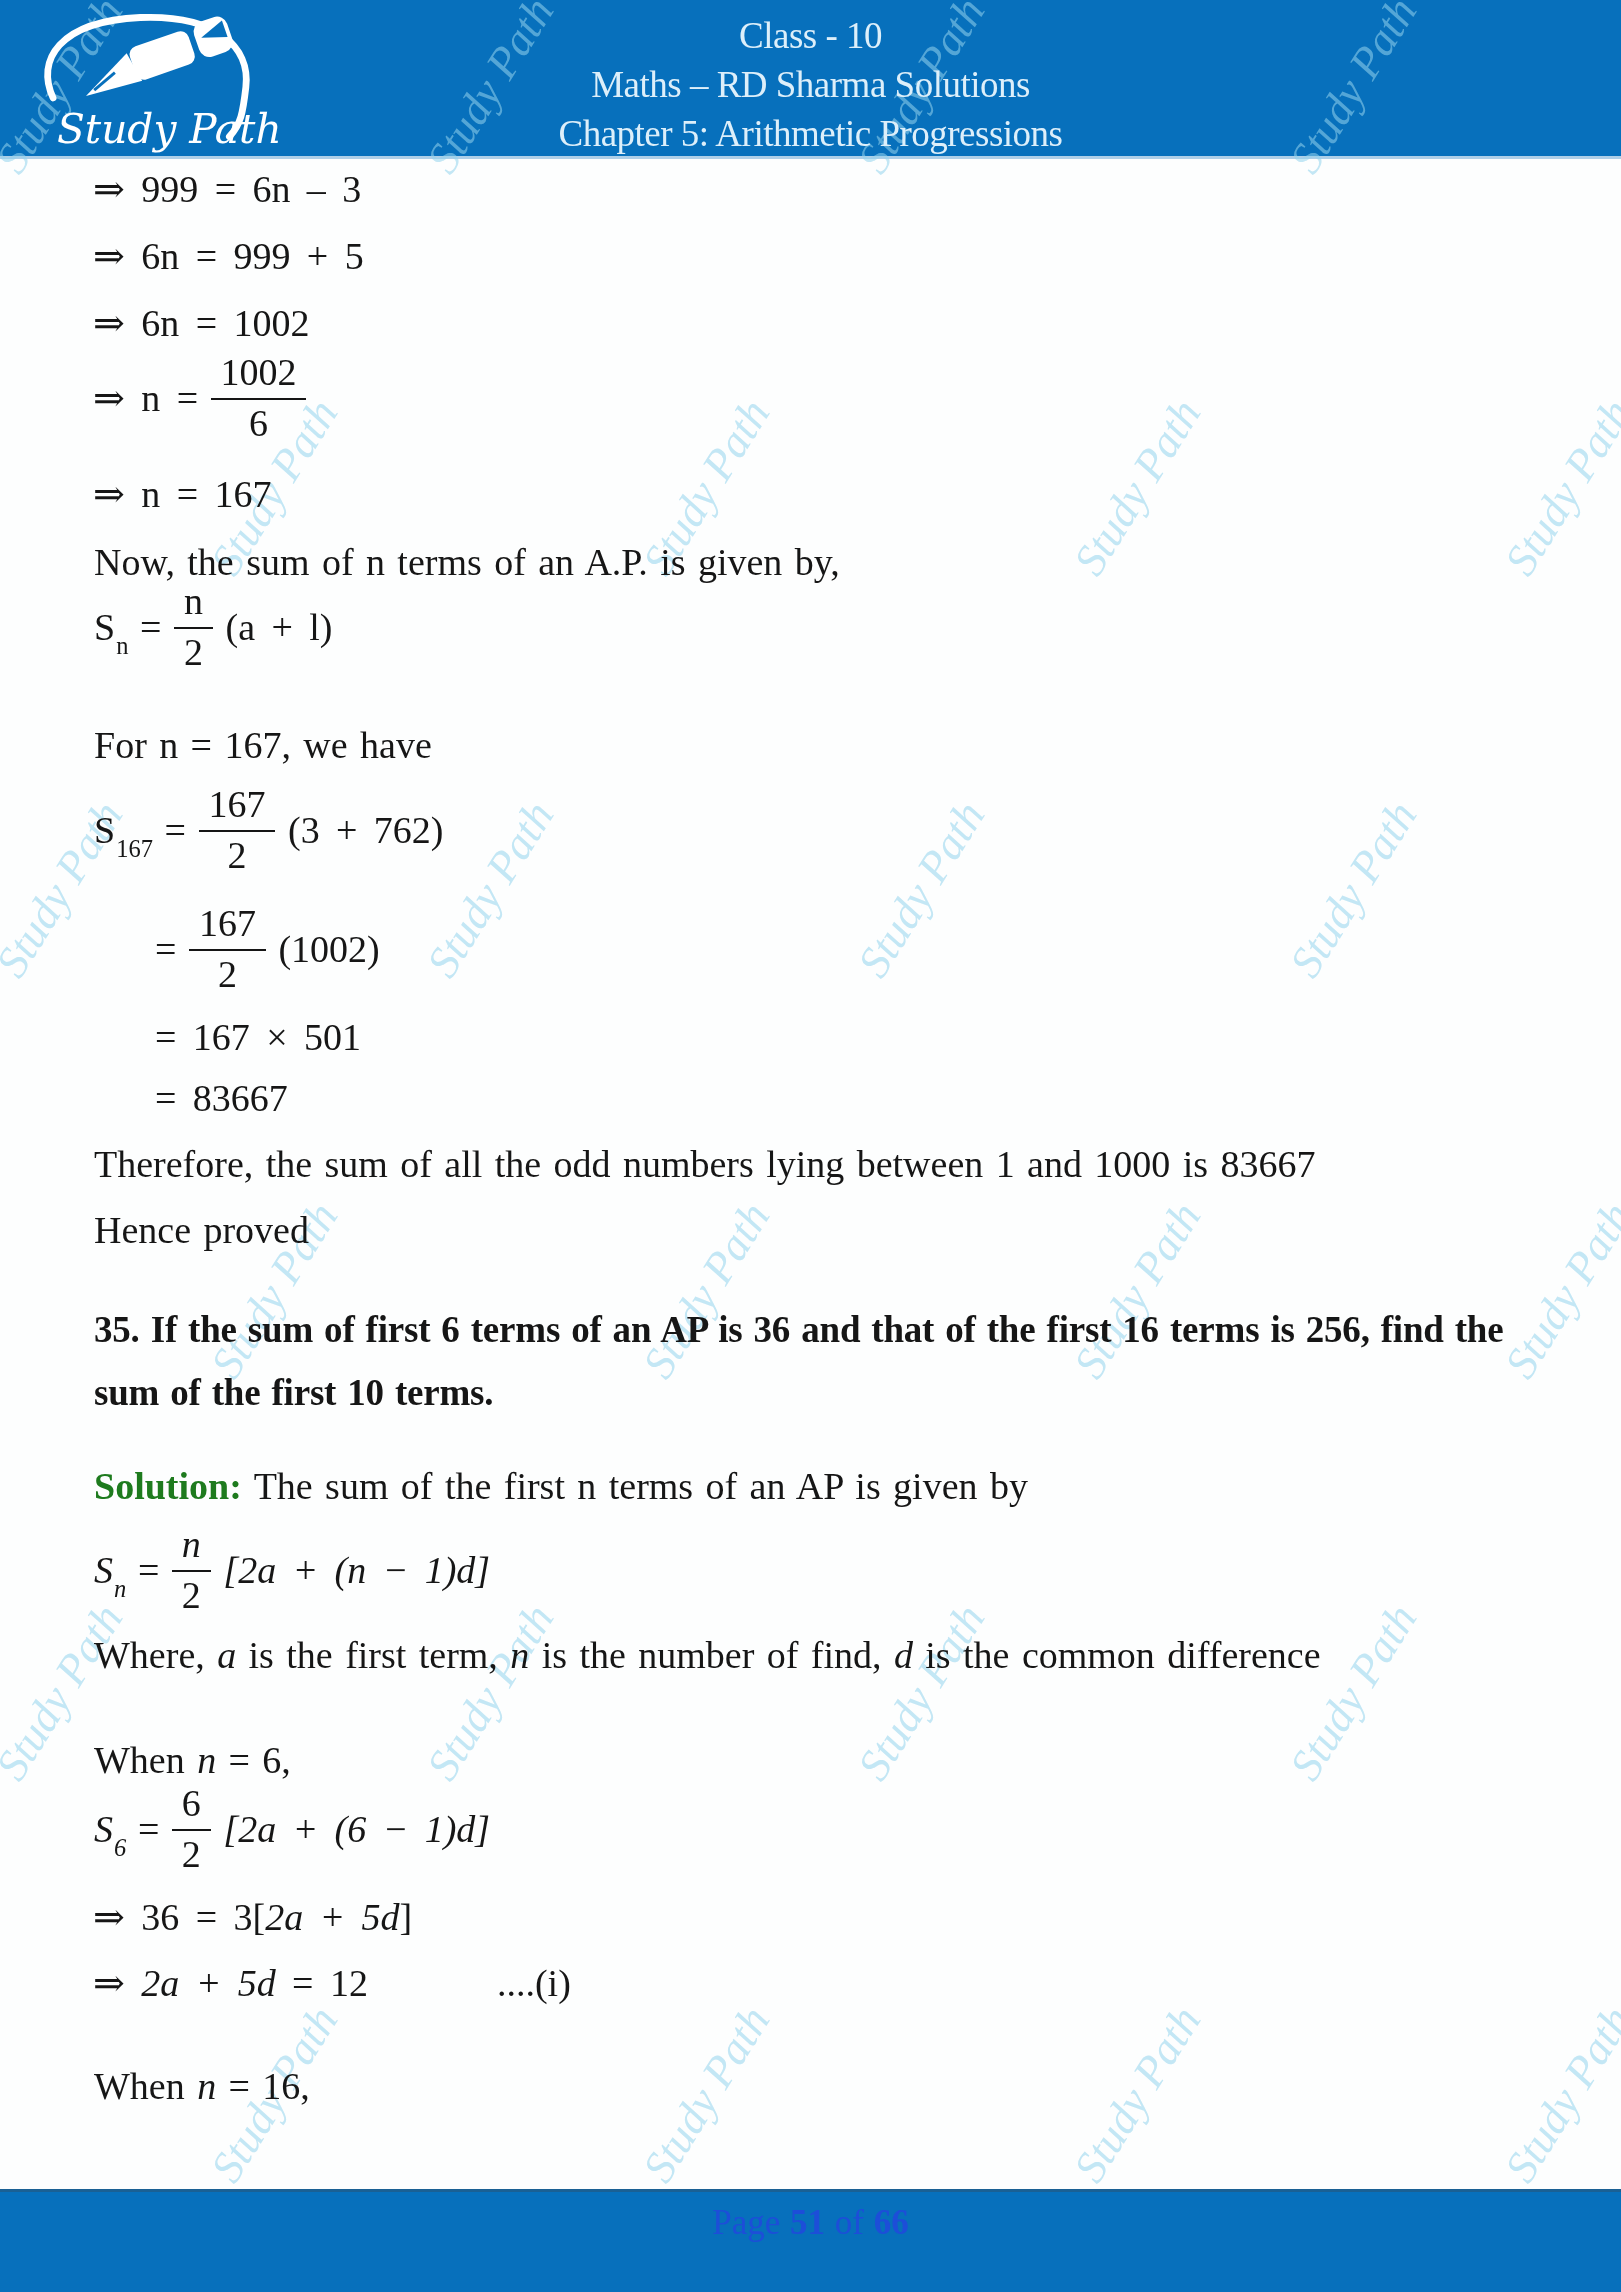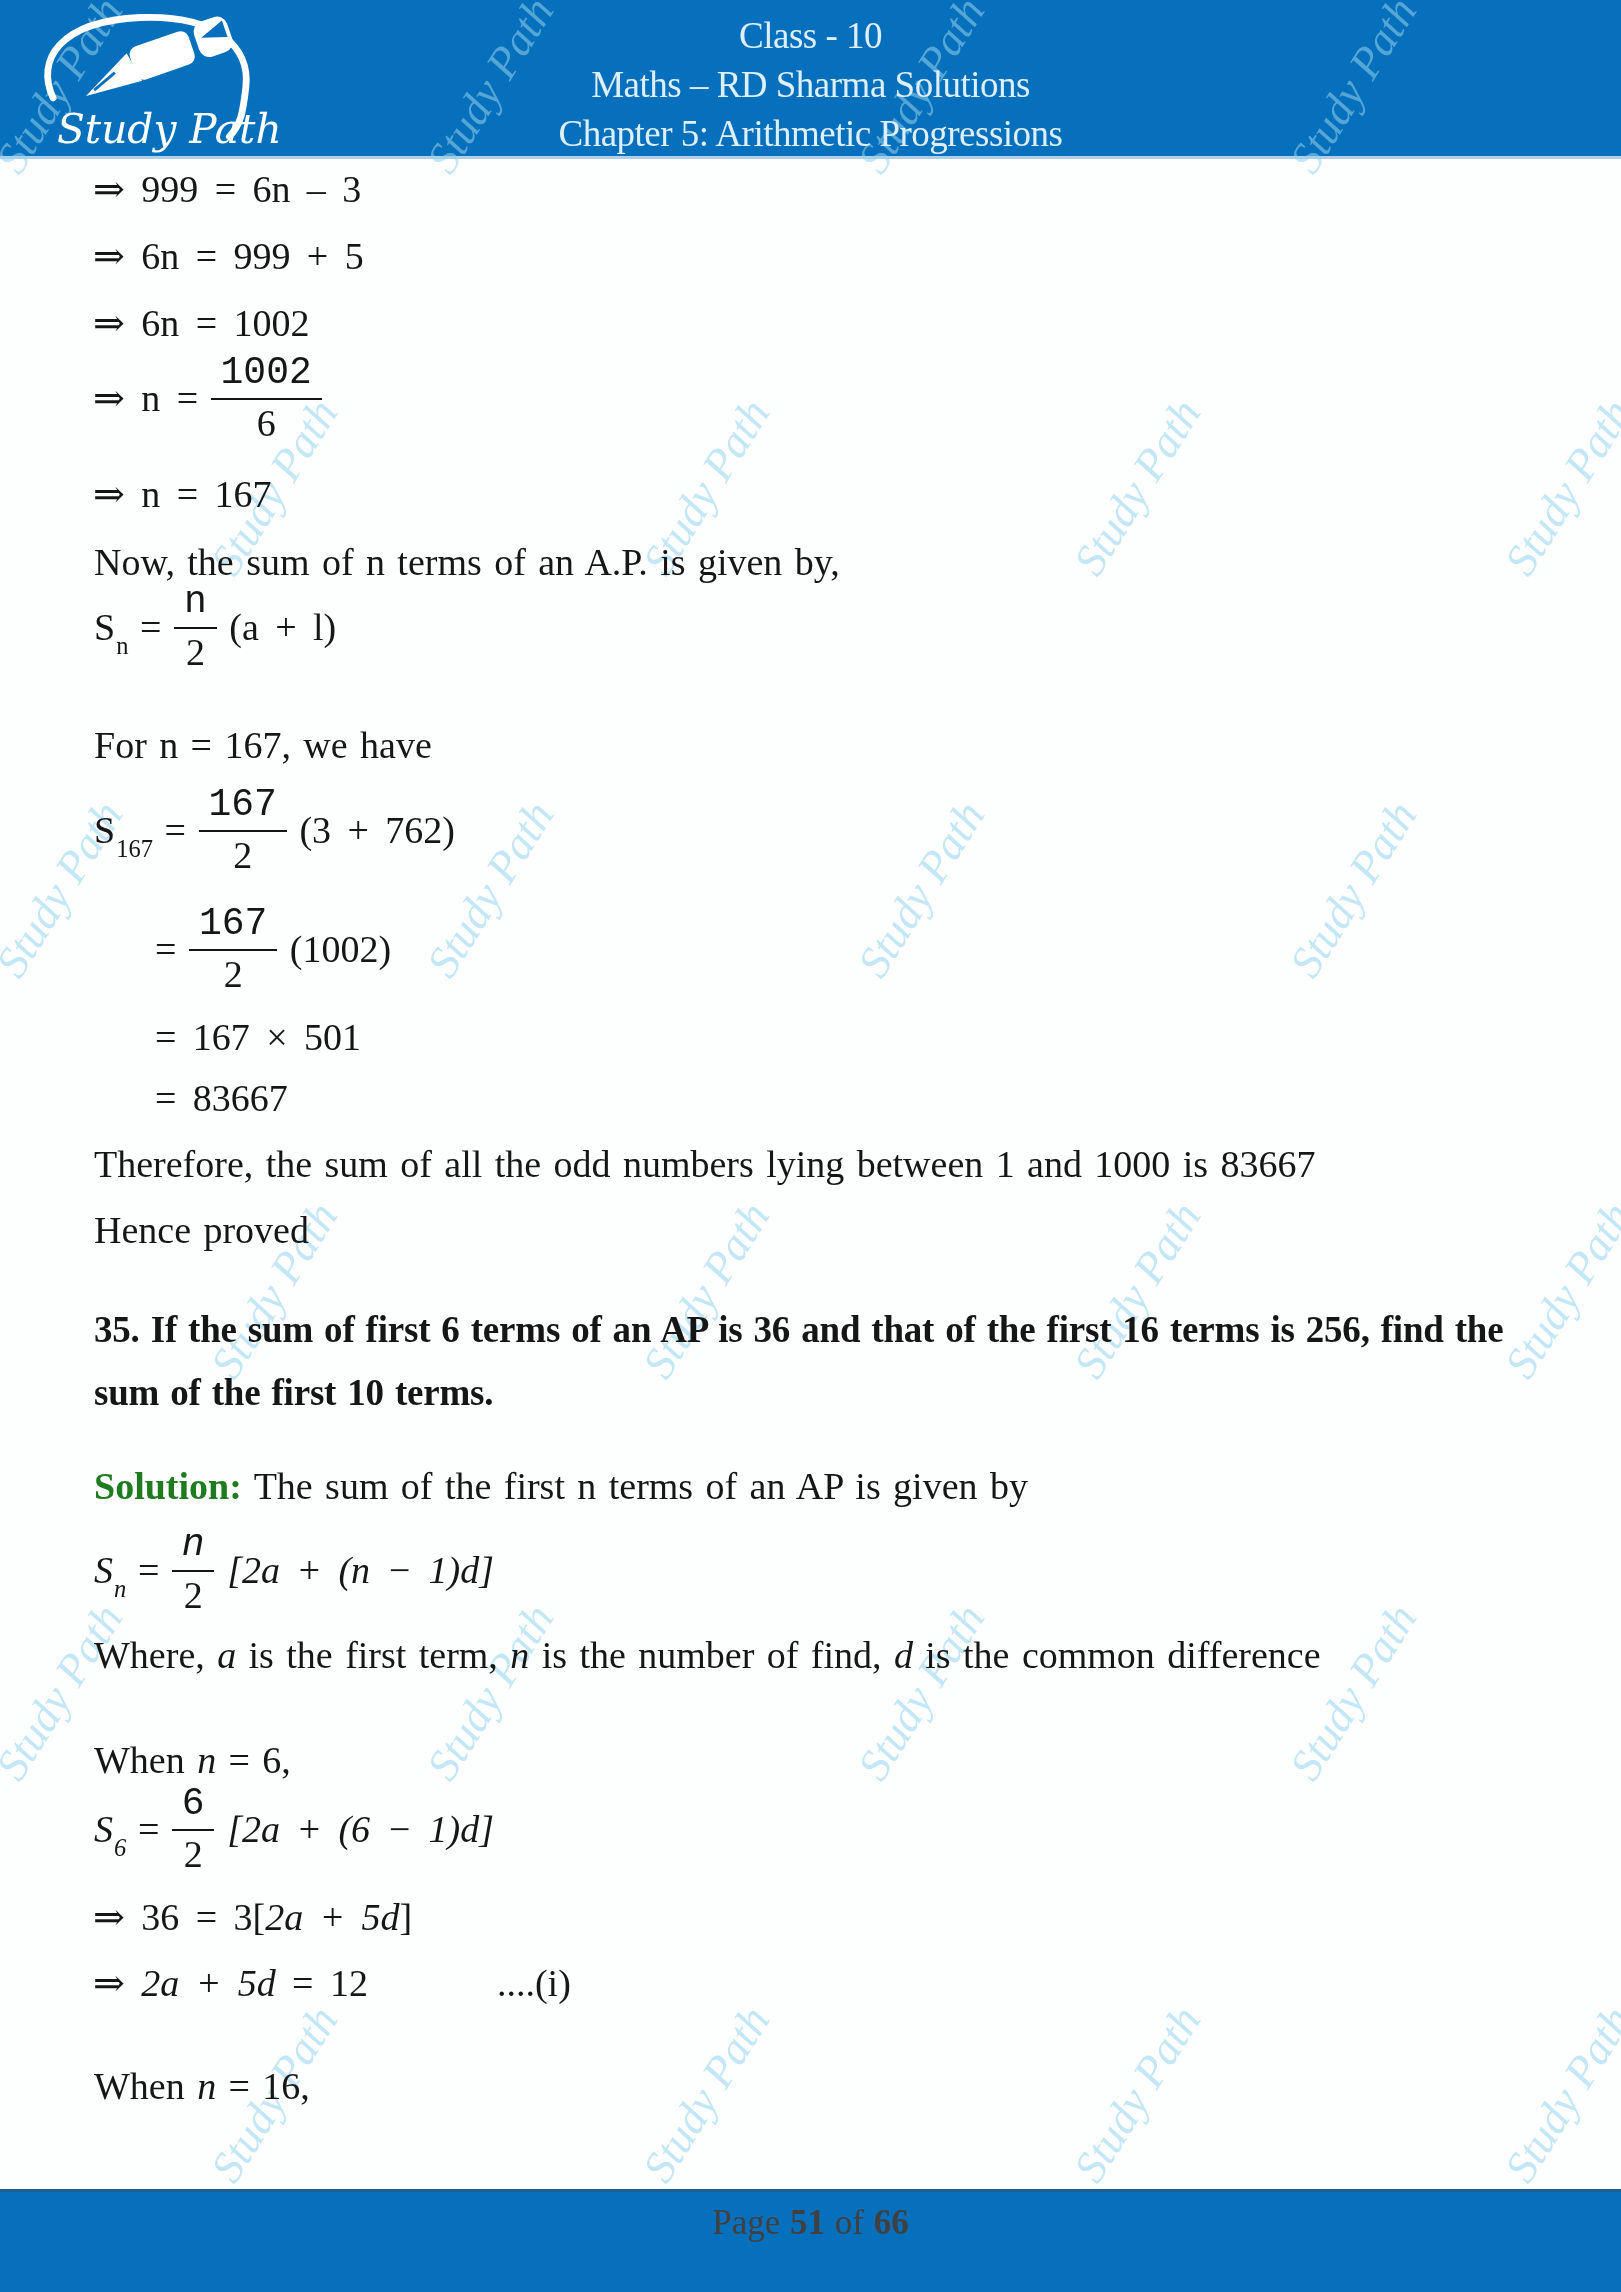--- a/index.html
+++ b/index.html
@@ -32,32 +32,32 @@
     font-style:italic; font-size:45px; color:rgba(148,211,236,0.55);
     transform:rotate(-58deg); transform-origin:center;
   }
   
   .content{position:absolute; inset:0; z-index:3;}
   .line{position:absolute; white-space:nowrap; font-size:38px; line-height:45px;}
   .t{word-spacing:2.9px;}
   .eqline{word-spacing:6.9px;}
   .eq{display:flex; align-items:center; gap:12.7px; word-spacing:6.9px;}
   .frac{display:inline-flex; flex-direction:column; align-items:center; line-height:1.05;}
-  .frac .num{padding:0 9.8px 4.9px; border-bottom:2.9px solid #151515;font-family:Liberation Mono, monospace;}
+  .frac .num{padding:0 9.8px 4.9px; border-bottom:2.9px solid #151515;}
   .frac .den{padding-top:3.9px;}
   .frac .it{font-style:italic;}
   sub.ssub{font-size:24.5px; line-height:0; position:relative; top:5.9px; left:1px;}
   .it{font-style:italic;}
   .green{color:#1e7b1e; font-weight:bold;}
   .qline{font-weight:bold; font-size:37px; letter-spacing:-0.2px; word-spacing:2px;}
   .eqtag{margin-left:129px;}
   
   .footer-line{
     position:absolute; left:0; top:2203px; width:100%; text-align:center;
-    z-index:4; color:#404040; font-size:35px; white-space:nowrap;
+    z-index:4; color:#1d4ed8; font-size:35px; white-space:nowrap;
   }
   .footer-line .num{font-weight:bold;}
   .sp{display:inline-block; width:9.8px;}
 </style>
 </head>
 <body>
 
 <div class="page">
 
   <div class="header-bar"></div>

